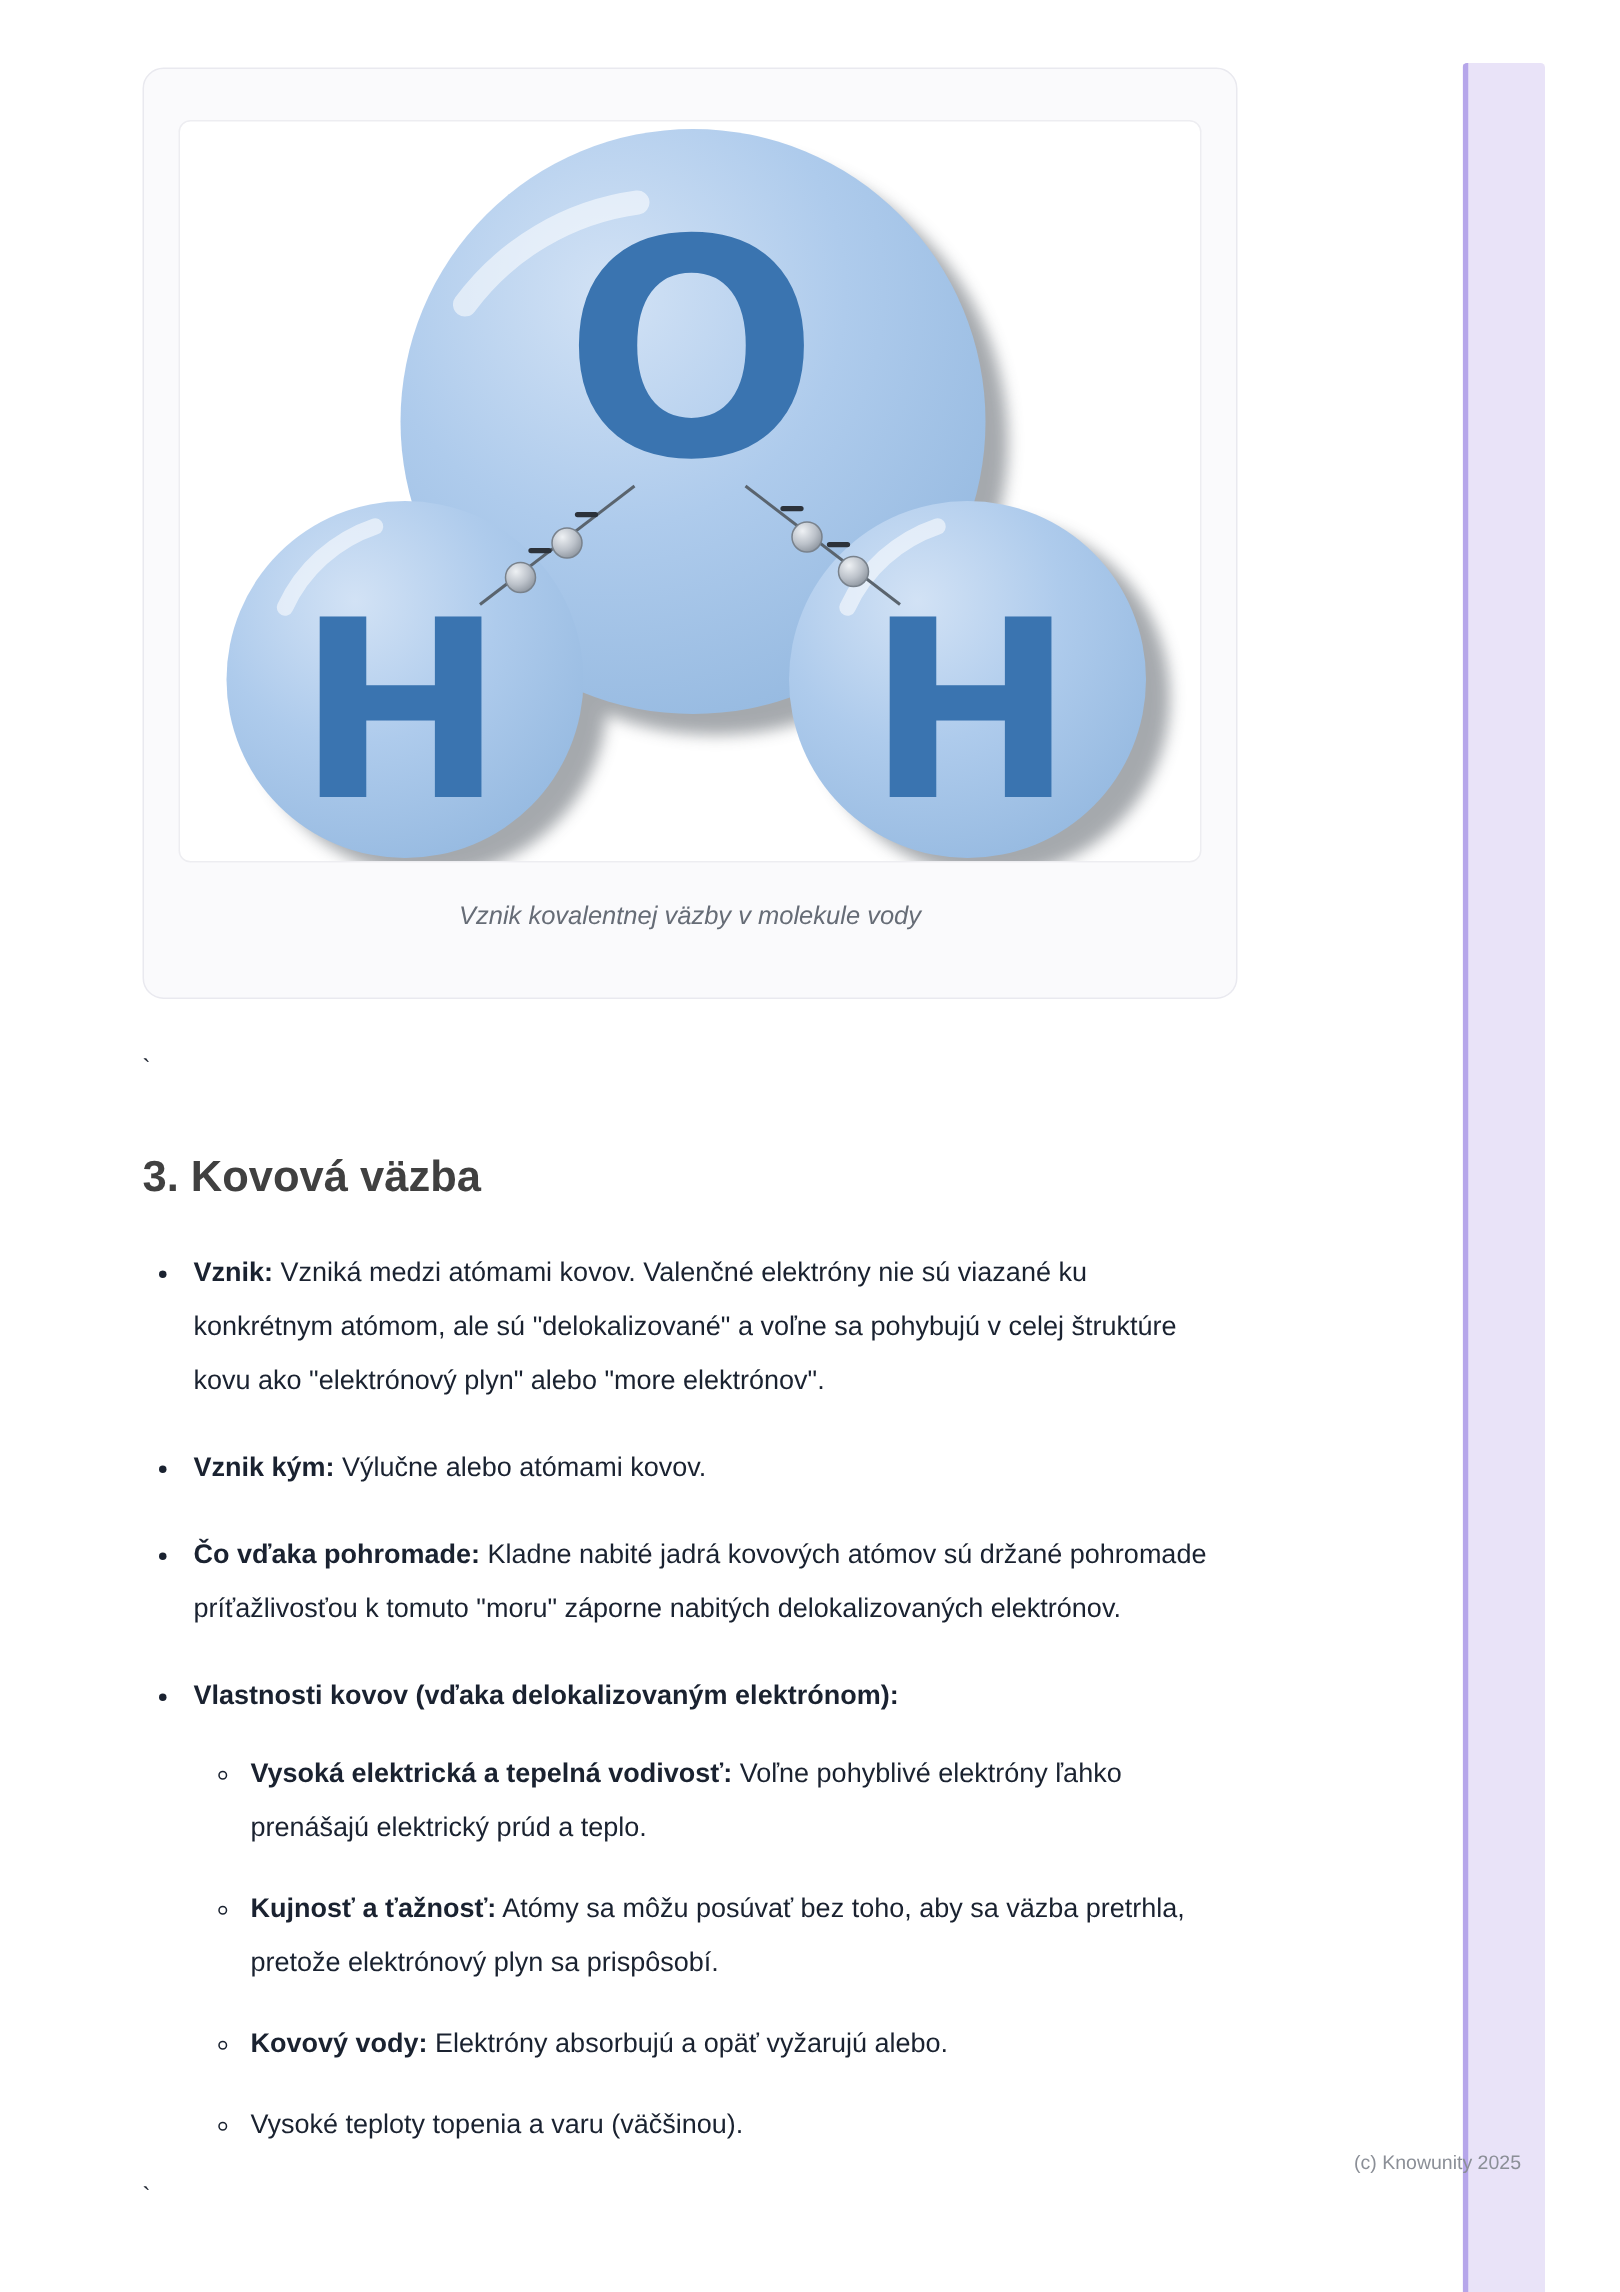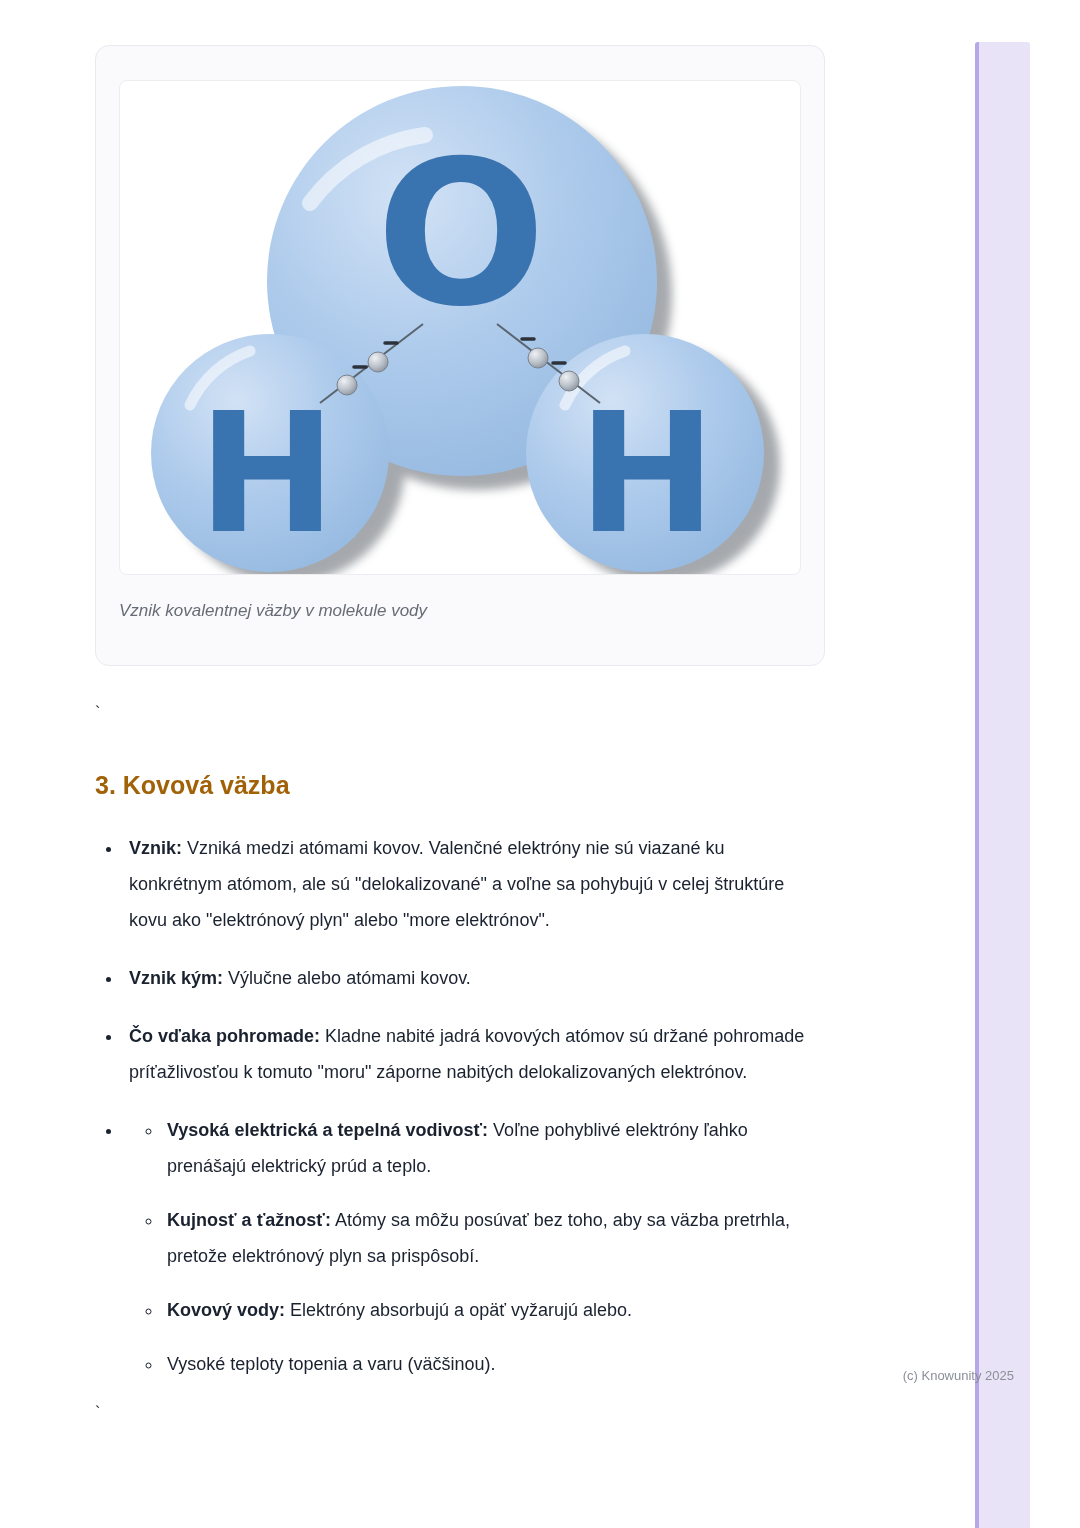--- a/index.html
+++ b/index.html
@@ -42,57 +42,58 @@
     width: 682px;
     height: 495px;
     background: #ffffff;
     border: 1px solid #ededf1;
     border-radius: 8px;
     overflow: hidden;
   }
   .imgbox svg { display: block; }
   .figure-card figcaption {
     margin-top: 26px;
+    text-align: center;
     font-style: italic;
     font-size: 17px;
     color: #666c76;
   }
   .tick {
     margin-top: 38px;
     font-size: 16px;
     color: #232a36;
     height: 20px;
   }
   h2.section-heading {
     margin: 44px 0 0;
-    font-size: 25px;
+    font-size: 29px;
     line-height: 34px;
     font-weight: 700;
-    color: #a16207;
+    color: #404040;
   }
   ul.lvl1 {
     margin: 28px 0 0;
     padding-left: 28px;
     list-style: disc;
     font-size: 18px;
     line-height: 36px;
     width: 720px;
   }
   ul.lvl1 > li { margin-bottom: 22px; padding-left: 6px; }
   ul.lvl2 {
     margin: 16px 0 0;
     padding-left: 34px;
     list-style: circle;
   }
   ul.lvl2 > li { margin-bottom: 18px; padding-left: 4px; }
   b { font-weight: 700; }
   .tick.second { margin-top: 22px; }
   .copyright {
     position: absolute;
-    top: 1368px;
+    top: 1434px;
     right: 66px;
     font-size: 13px;
     color: #8b8f97;
     z-index: 3;
   }
 </style>
 </head>
 <body>
 
 <div class="page">
@@ -174,21 +175,21 @@
       <li>
         <b>Vznik:</b><span> Vzniká medzi atómami kovov. Valenčné elektróny nie sú viazané ku konkrétnym atómom, ale sú "delokalizované" a voľne sa pohybujú v celej štruktúre kovu ako "elektrónový plyn" alebo "more elektrónov".</span>
       </li>
       <li>
         <b>Vznik kým:</b><span> Výlučne alebo atómami kovov.</span>
       </li>
       <li>
         <b>Čo vďaka pohromade:</b><span> Kladne nabité jadrá kovových atómov sú držané pohromade príťažlivosťou k tomuto "moru" záporne nabitých delokalizovaných elektrónov.</span>
       </li>
       <li>
-        <span></span>
+        <b>Vlastnosti kovov (vďaka delokalizovaným elektrónom):</b><span></span>
         <ul class="lvl2">
           <li>
             <b>Vysoká elektrická a tepelná vodivosť:</b><span> Voľne pohyblivé elektróny ľahko prenášajú elektrický prúd a teplo.</span>
           </li>
           <li>
             <b>Kujnosť a ťažnosť:</b><span> Atómy sa môžu posúvať bez toho, aby sa väzba pretrhla, pretože elektrónový plyn sa prispôsobí.</span>
           </li>
           <li>
             <b>Kovový vody:</b><span> Elektróny absorbujú a opäť vyžarujú alebo.</span>
           </li>

